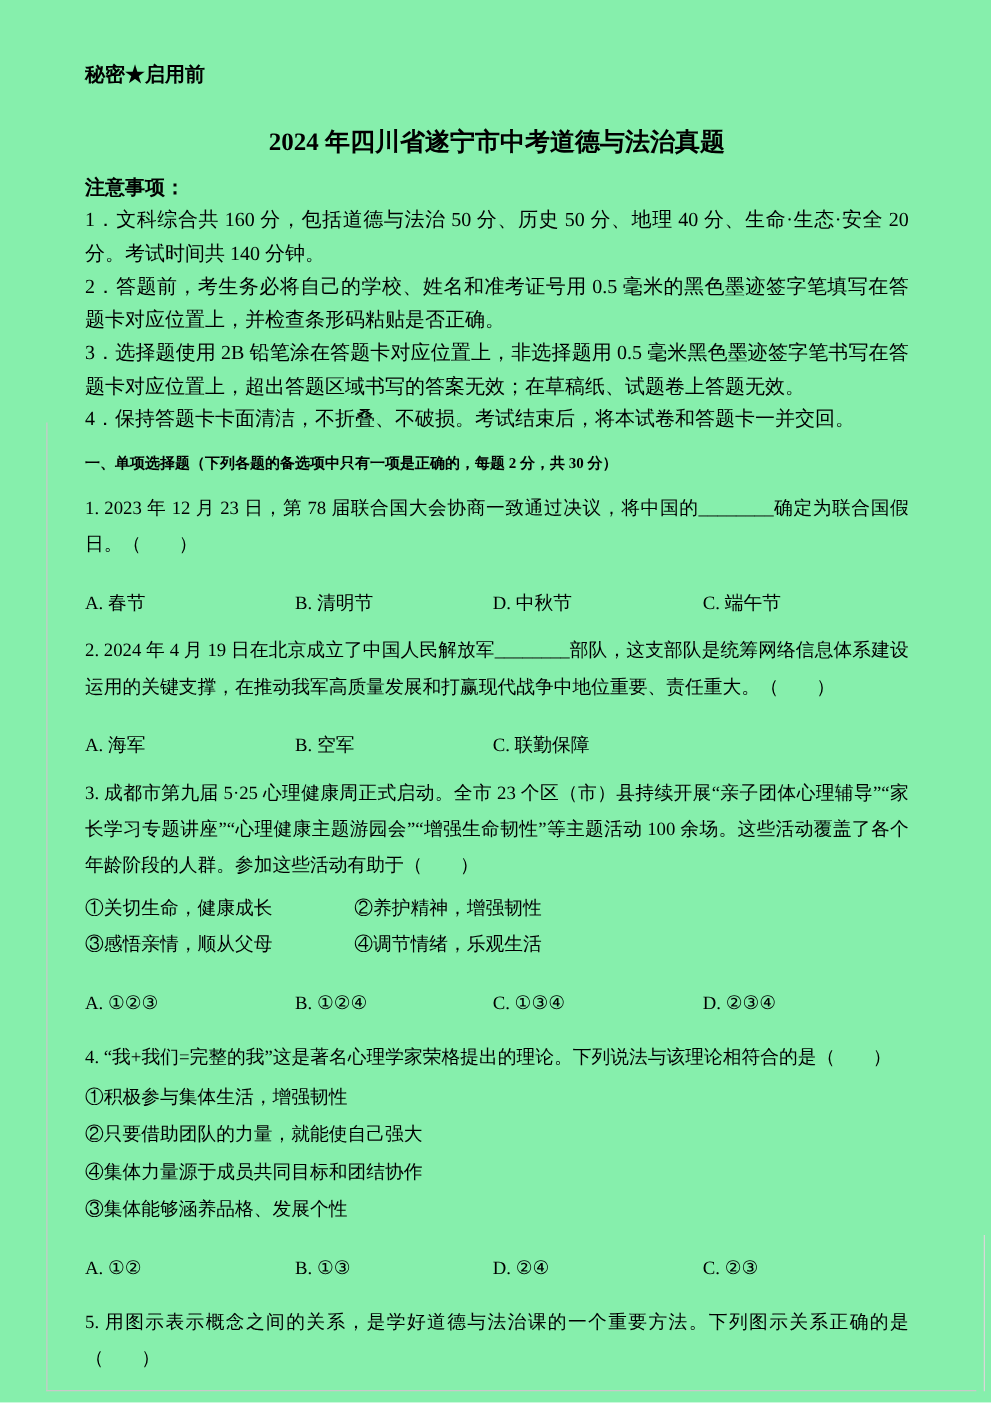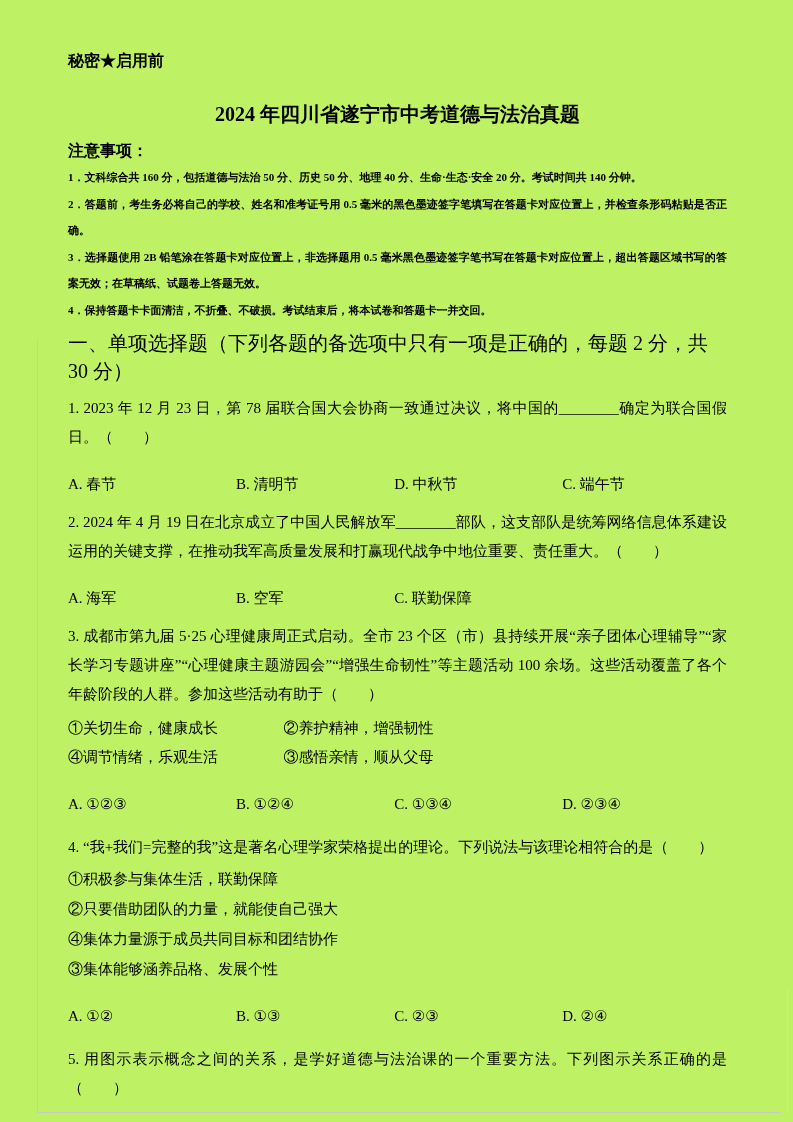--- a/index.html
+++ b/index.html
@@ -1,21 +1,21 @@
 <!DOCTYPE html>
 <html><head>
 <meta charset="utf-8">
 <style>
   * { margin: 0; padding: 0; box-sizing: border-box; }
   html, body { background: #ffffff; }
   .sheet {
     position: relative;
     width: 793px;
     height: 1122px;
-    background: #bef264;
+    background: #86efac;
     color: #000000;
     font-family: "Liberation Serif", "DejaVu Serif", serif;
     overflow: hidden;
   }
   .content {
     position: absolute;
     left: 68px;
     right: 66px;
     top: 50px;
   }
@@ -31,29 +31,29 @@
     font-weight: bold;
     line-height: 28px;
   }
   .notes-heading {
     margin-top: 10px;
     font-size: 16px;
     font-weight: bold;
     line-height: 26px;
   }
   .note {
-    font-size: 11px;
-    font-weight: bold;
+    font-size: 16px;
+    font-weight: normal;
     line-height: 26.5px;
     text-align: justify;
   }
   .section-heading {
     margin-top: 6px;
-    font-size: 20px;
-    font-weight: normal;
+    font-size: 12px;
+    font-weight: bold;
     line-height: 28px;
   }
   .question {
     margin-top: 9px;
     font-size: 15px;
   }
   .stem {
     line-height: 29px;
     text-align: justify;
   }
@@ -122,44 +122,44 @@
         <span>B. 空军</span>
         <span>C. 联勤保障</span>
       </div>
     </div>
 
     <div class="question">
       <p class="stem">3. 成都市第九届 5·25 心理健康周正式启动。全市 23 个区（市）县持续开展“亲子团体心理辅导”“家长学习专题讲座”“心理健康主题游园会”“增强生命韧性”等主题活动 100 余场。这些活动覆盖了各个年龄阶段的人群。参加这些活动有助于（　　）</p>
       <div class="subs-2col">
         <span>①关切生命，健康成长</span>
         <span>②养护精神，增强韧性</span>
+        <span>③感悟亲情，顺从父母</span>
         <span>④调节情绪，乐观生活</span>
-        <span>③感悟亲情，顺从父母</span>
       </div>
       <div class="options">
         <span>A. ①②③</span>
         <span>B. ①②④</span>
         <span>C. ①③④</span>
         <span>D. ②③④</span>
       </div>
     </div>
 
     <div class="question q-gap-lg">
       <p class="stem">4. “我+我们=完整的我”这是著名心理学家荣格提出的理论。下列说法与该理论相符合的是（　　）</p>
       <div class="subs-1col">
-        <p>①积极参与集体生活，联勤保障</p>
+        <p>①积极参与集体生活，增强韧性</p>
         <p>②只要借助团队的力量，就能使自己强大</p>
         <p>④集体力量源于成员共同目标和团结协作</p>
         <p>③集体能够涵养品格、发展个性</p>
       </div>
       <div class="options">
         <span>A. ①②</span>
         <span>B. ①③</span>
+        <span>D. ②④</span>
         <span>C. ②③</span>
-        <span>D. ②④</span>
       </div>
     </div>
 
     <div class="question q-gap-lg">
       <p class="stem">5. 用图示表示概念之间的关系，是学好道德与法治课的一个重要方法。下列图示关系正确的是（　　）</p>
     </div>
 
   </div>
 </div>
 

